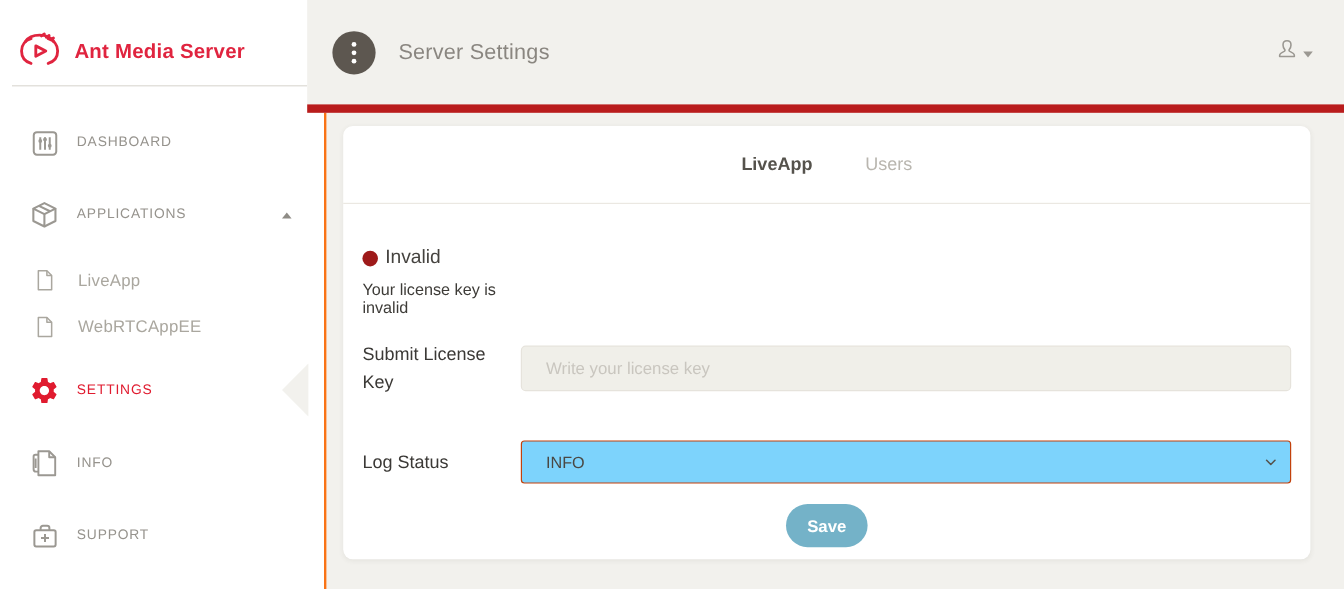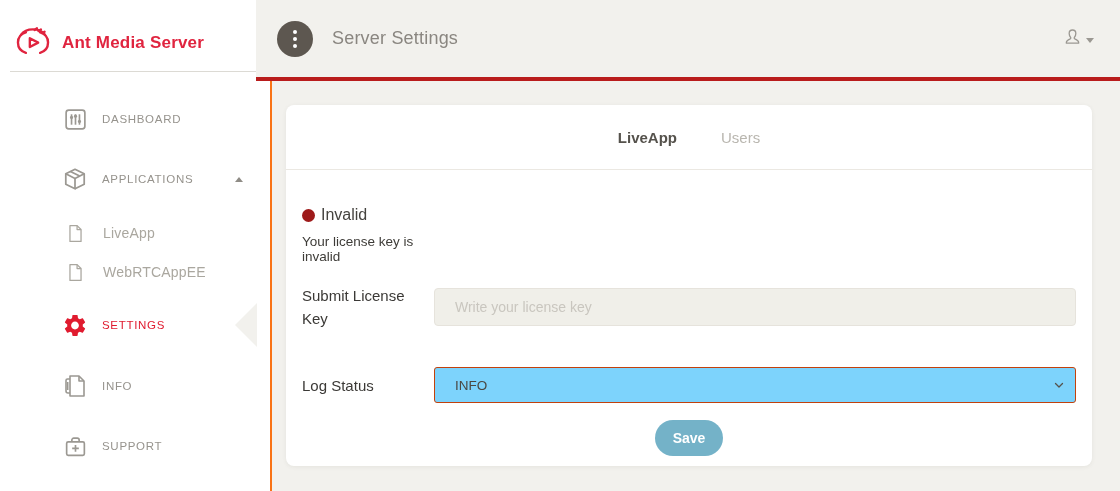--- a/index.html
+++ b/index.html
@@ -8,37 +8,37 @@
 
   
   .sidebar { position:absolute; left:0; top:0; width:272px; height:491px;
     background:#ffffff; border-right:2px solid #f97316; }
   .logo-row { display:flex; align-items:center; gap:10px; padding:16px 0 0 14px; height:70px; }
   .logo-row svg { flex:0 0 auto; }
   .brand-name { font-size:17px; font-weight:700; color:#e0243f; letter-spacing:.2px; }
   .logo-divider { position:absolute; left:10px; right:14px; top:71px; height:1px; background:#dcdad4; }
 
   .nav-item { position:absolute; left:0; width:100%; height:40px;
-    display:flex; align-items:center; cursor:pointer;padding-left:38px; }
+    display:flex; align-items:center; cursor:pointer; }
   .nav-icon { width:26px; margin-left:24px; display:flex; justify-content:center; align-items:center; }
   .nav-icon.sub { width:18px; margin-left:28px; }
   .nav-label { margin-left:14px; font-size:11.5px; letter-spacing:.7px; font-weight:500; color:#96938d; }
   .nav-label.sub { margin-left:19px; font-size:14px; letter-spacing:.2px; font-weight:400; color:#aaa79f; }
   .nav-item.active .nav-label { color:#e01b2f; }
   .caret-up { position:absolute; right:27px; width:0; height:0;
     border-left:4px solid transparent; border-right:4px solid transparent;
     border-bottom:5px solid #8f8c86; }
   .notch { position:absolute; left:235px; top:303px; width:0; height:0; z-index:5;
     border-top:22px solid transparent; border-bottom:22px solid transparent;
     border-right:22px solid #f2f1ed; }
 
   
   .main { position:absolute; left:256px; top:0; right:0; height:491px; }
-  .header { height:81px; display:flex; align-items:center; padding:0 26px 0 21px;
-    border-bottom:4px solid #b91c1c; background:#f2f1ed; }
+  .header { height:94px; display:flex; align-items:center; padding:0 26px 0 21px;
+    border-bottom:7px solid #b91c1c; background:#f2f1ed; }
   .kebab-btn { width:36px; height:36px; border-radius:50%; background:#5d5750; border:none;
     display:flex; flex-direction:column; align-items:center; justify-content:center; gap:3px; cursor:pointer; }
   .kebab-btn i { width:4px; height:4px; border-radius:50%; background:#ffffff; }
   .page-title { margin-left:19px; font-size:18px; font-weight:500; color:#8a8680; letter-spacing:.2px; }
   .header-right { margin-left:auto; display:flex; align-items:center; gap:3px; cursor:pointer; }
   .caret-down { width:0; height:0; border-left:4px solid transparent; border-right:4px solid transparent;
     border-top:5px solid #9b9892; margin-top:4px; }
 
   
   .card { position:absolute; left:30px; right:28px; top:105px; height:361px;

